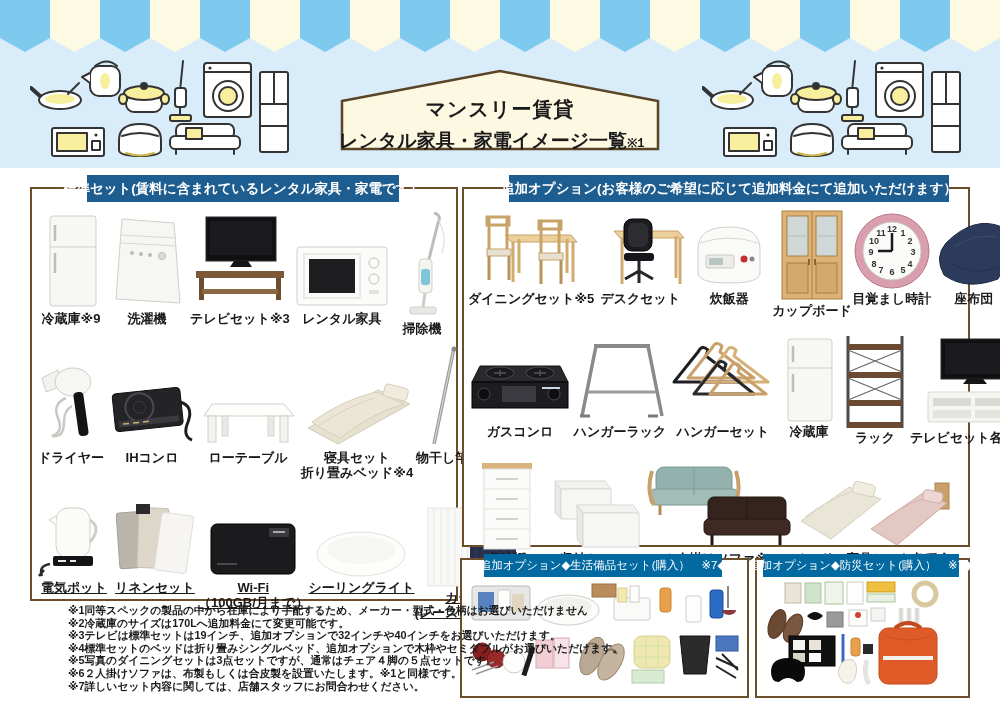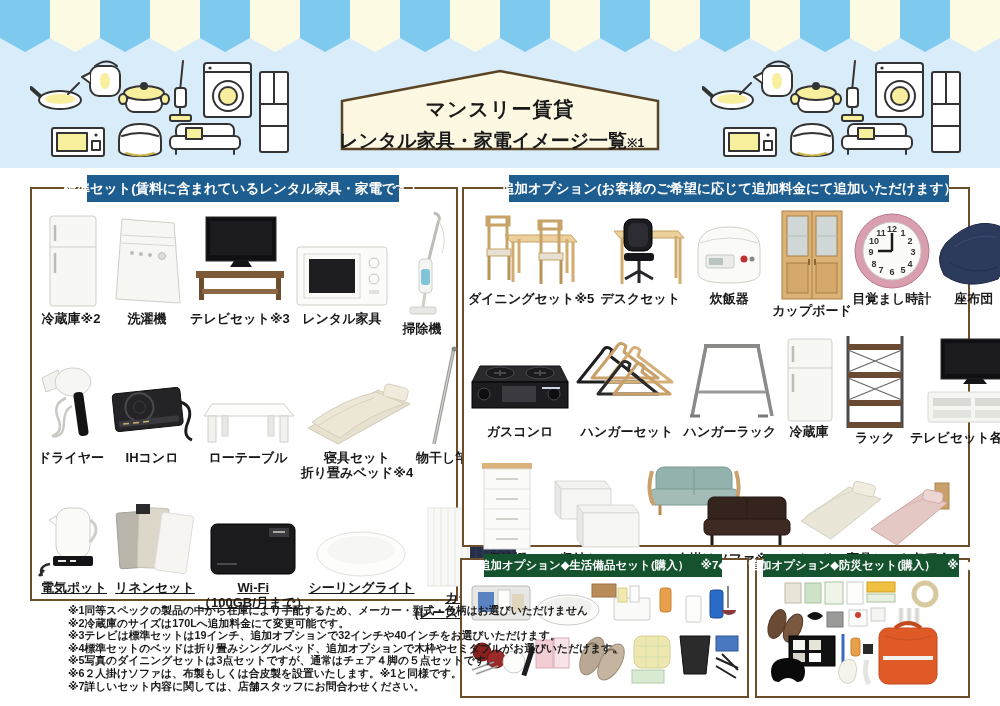--- a/index.html
+++ b/index.html
@@ -25,21 +25,21 @@
   .phead-std{left:55px;width:312px;height:27px;font-size:13.5px;}
   .phead-opt{left:45px;width:440px;height:27px;font-size:13.5px;}
   .row{display:flex;justify-content:space-around;align-items:flex-start;padding:0 4px;}
   .cell{display:flex;flex-direction:column;align-items:center;}
   .imgbox{display:flex;align-items:flex-end;justify-content:center;}
   .lbl{font-size:13px;font-weight:bold;white-space:nowrap;line-height:15px;text-align:center;}
   
   .box{position:absolute;background:#fff;border:2px solid #6d4e2a;}
   .boxA{left:460px;top:558px;width:285px;height:136px;}
   .boxB{left:755px;top:558px;width:211px;height:136px;}
-  .bhead{position:absolute;top:-6px;background:#14532d;color:#fff;font-weight:bold;font-size:11.5px;
+  .bhead{position:absolute;top:-6px;background:#0369a1;color:#fff;font-weight:normal;font-size:11.5px;
          display:flex;align-items:center;justify-content:center;white-space:nowrap;}
   .bheadA{left:22px;width:238px;height:23px;}
   .bheadB{left:6px;width:196px;height:23px;}
   .boxcontent{position:absolute;left:2px;top:20px;}
   
   .footnotes{position:absolute;left:36px;top:604px;width:424px;margin-left:32px;}
   .fn{font-size:10.8px;font-weight:bold;line-height:12.6px;white-space:nowrap;}
   svg{display:block;}
 </style>
 </head>
@@ -128,21 +128,21 @@
 
     <div class="row" style="margin-top:20px;">
       <div class="cell">
         <div class="imgbox" style="height:102px">
           <svg width="66" height="98" viewBox="0 0 66 98">
             <rect x="12" y="3" width="46" height="90" rx="3" fill="#f7f7f4" stroke="#cfcfc9"></rect>
             <path d="M12 34 L58 34" stroke="#cfcfc9"></path>
             <path d="M17 12 L17 28 M17 40 L17 60" stroke="#bdbdb7" stroke-width="2.5"></path>
           </svg>
         </div>
-        <div class="lbl">冷蔵庫※2</div>
+        <div class="lbl">冷蔵庫※9</div>
       </div>
       <div class="cell">
         <div class="imgbox" style="height:102px">
           <svg width="78" height="98" viewBox="0 0 78 98">
             <polygon points="14,6 66,10 72,90 8,86" fill="#f6f6f3" stroke="#cfcfc9"></polygon>
             <path d="M13 30 L69 33" stroke="#d8d8d2"></path>
             <path d="M12 22 L68 25" stroke="#d8d8d2"></path>
             <circle cx="24" cy="40" r="2" fill="#bbb"></circle>
               <circle cx="33" cy="41" r="2" fill="#bbb"></circle>
             <circle cx="42" cy="42" r="2" fill="#bbb"></circle>
@@ -432,42 +432,42 @@
             <rect x="34" y="38" width="34" height="16" fill="#3a3a40"></rect>
             <circle cx="16" cy="46" r="6" fill="#0e0e10" stroke="#4a4a4e"></circle>
             <circle cx="86" cy="46" r="6" fill="#0e0e10" stroke="#4a4a4e"></circle>
             <path d="M74 40 h18" stroke="#c8d8e8" stroke-width="2"></path>
           </svg>
         </div>
         <div class="lbl">ガスコンロ</div>
       </div>
       <div class="cell">
         <div class="imgbox" style="height:90px">
+          <svg width="96" height="88" viewBox="0 0 96 88">
+            <path d="M22 10 L78 10" stroke="#8a8a88" stroke-width="4"></path>
+            <path d="M24 10 L10 80 M76 10 L90 80" stroke="#8a8a88" stroke-width="3.5"></path>
+            <path d="M16 56 L84 56" stroke="#9a9a98" stroke-width="3"></path>
+            <path d="M8 80 h10 M86 80 h-10" stroke="#7a7a78" stroke-width="3"></path>
+          </svg>
+        </div>
+        <div class="lbl">ハンガーラック</div>
+      </div>
+      <div class="cell">
+        <div class="imgbox" style="height:90px">
           <svg width="110" height="86" viewBox="0 0 110 86">
             <g fill="none" stroke-width="3" stroke-linejoin="round">
               <path d="M30 14 q4 -8 10 -2 l-2 6 l34 26 l-66 0 z" stroke="#1e1e20"></path>
               <path d="M44 10 q4 -8 10 -2 l-2 6 l34 26 l-66 0 z" stroke="#c9a06a"></path>
               <path d="M58 14 q4 -8 10 -2 l-2 6 l34 26 l-66 0 z" stroke="#d6b079"></path>
               <path d="M48 28 q4 -8 10 -2 l-2 6 l30 24 l-60 0 z" stroke="#2a2a2c"></path>
               <path d="M62 30 q4 -8 10 -2 l-2 6 l28 22 l-56 0 z" stroke="#c9a06a"></path>
             </g>
           </svg>
         </div>
         <div class="lbl">ハンガーセット</div>
-      </div>
-      <div class="cell">
-        <div class="imgbox" style="height:90px">
-          <svg width="96" height="88" viewBox="0 0 96 88">
-            <path d="M22 10 L78 10" stroke="#8a8a88" stroke-width="4"></path>
-            <path d="M24 10 L10 80 M76 10 L90 80" stroke="#8a8a88" stroke-width="3.5"></path>
-            <path d="M16 56 L84 56" stroke="#9a9a98" stroke-width="3"></path>
-            <path d="M8 80 h10 M86 80 h-10" stroke="#7a7a78" stroke-width="3"></path>
-          </svg>
-        </div>
-        <div class="lbl">ハンガーラック</div>
       </div>
       <div class="cell">
         <div class="imgbox" style="height:90px">
           <svg width="62" height="88" viewBox="0 0 62 88">
             <rect x="10" y="3" width="44" height="82" rx="3" fill="#f7f7f4" stroke="#cfcfc9"></rect>
             <path d="M10 32 L54 32" stroke="#cfcfc9"></path>
             <path d="M15 10 L15 26 M15 38 L15 56" stroke="#bdbdb7" stroke-width="2.5"></path>
           </svg>
         </div>
         <div class="lbl">冷蔵庫</div>

